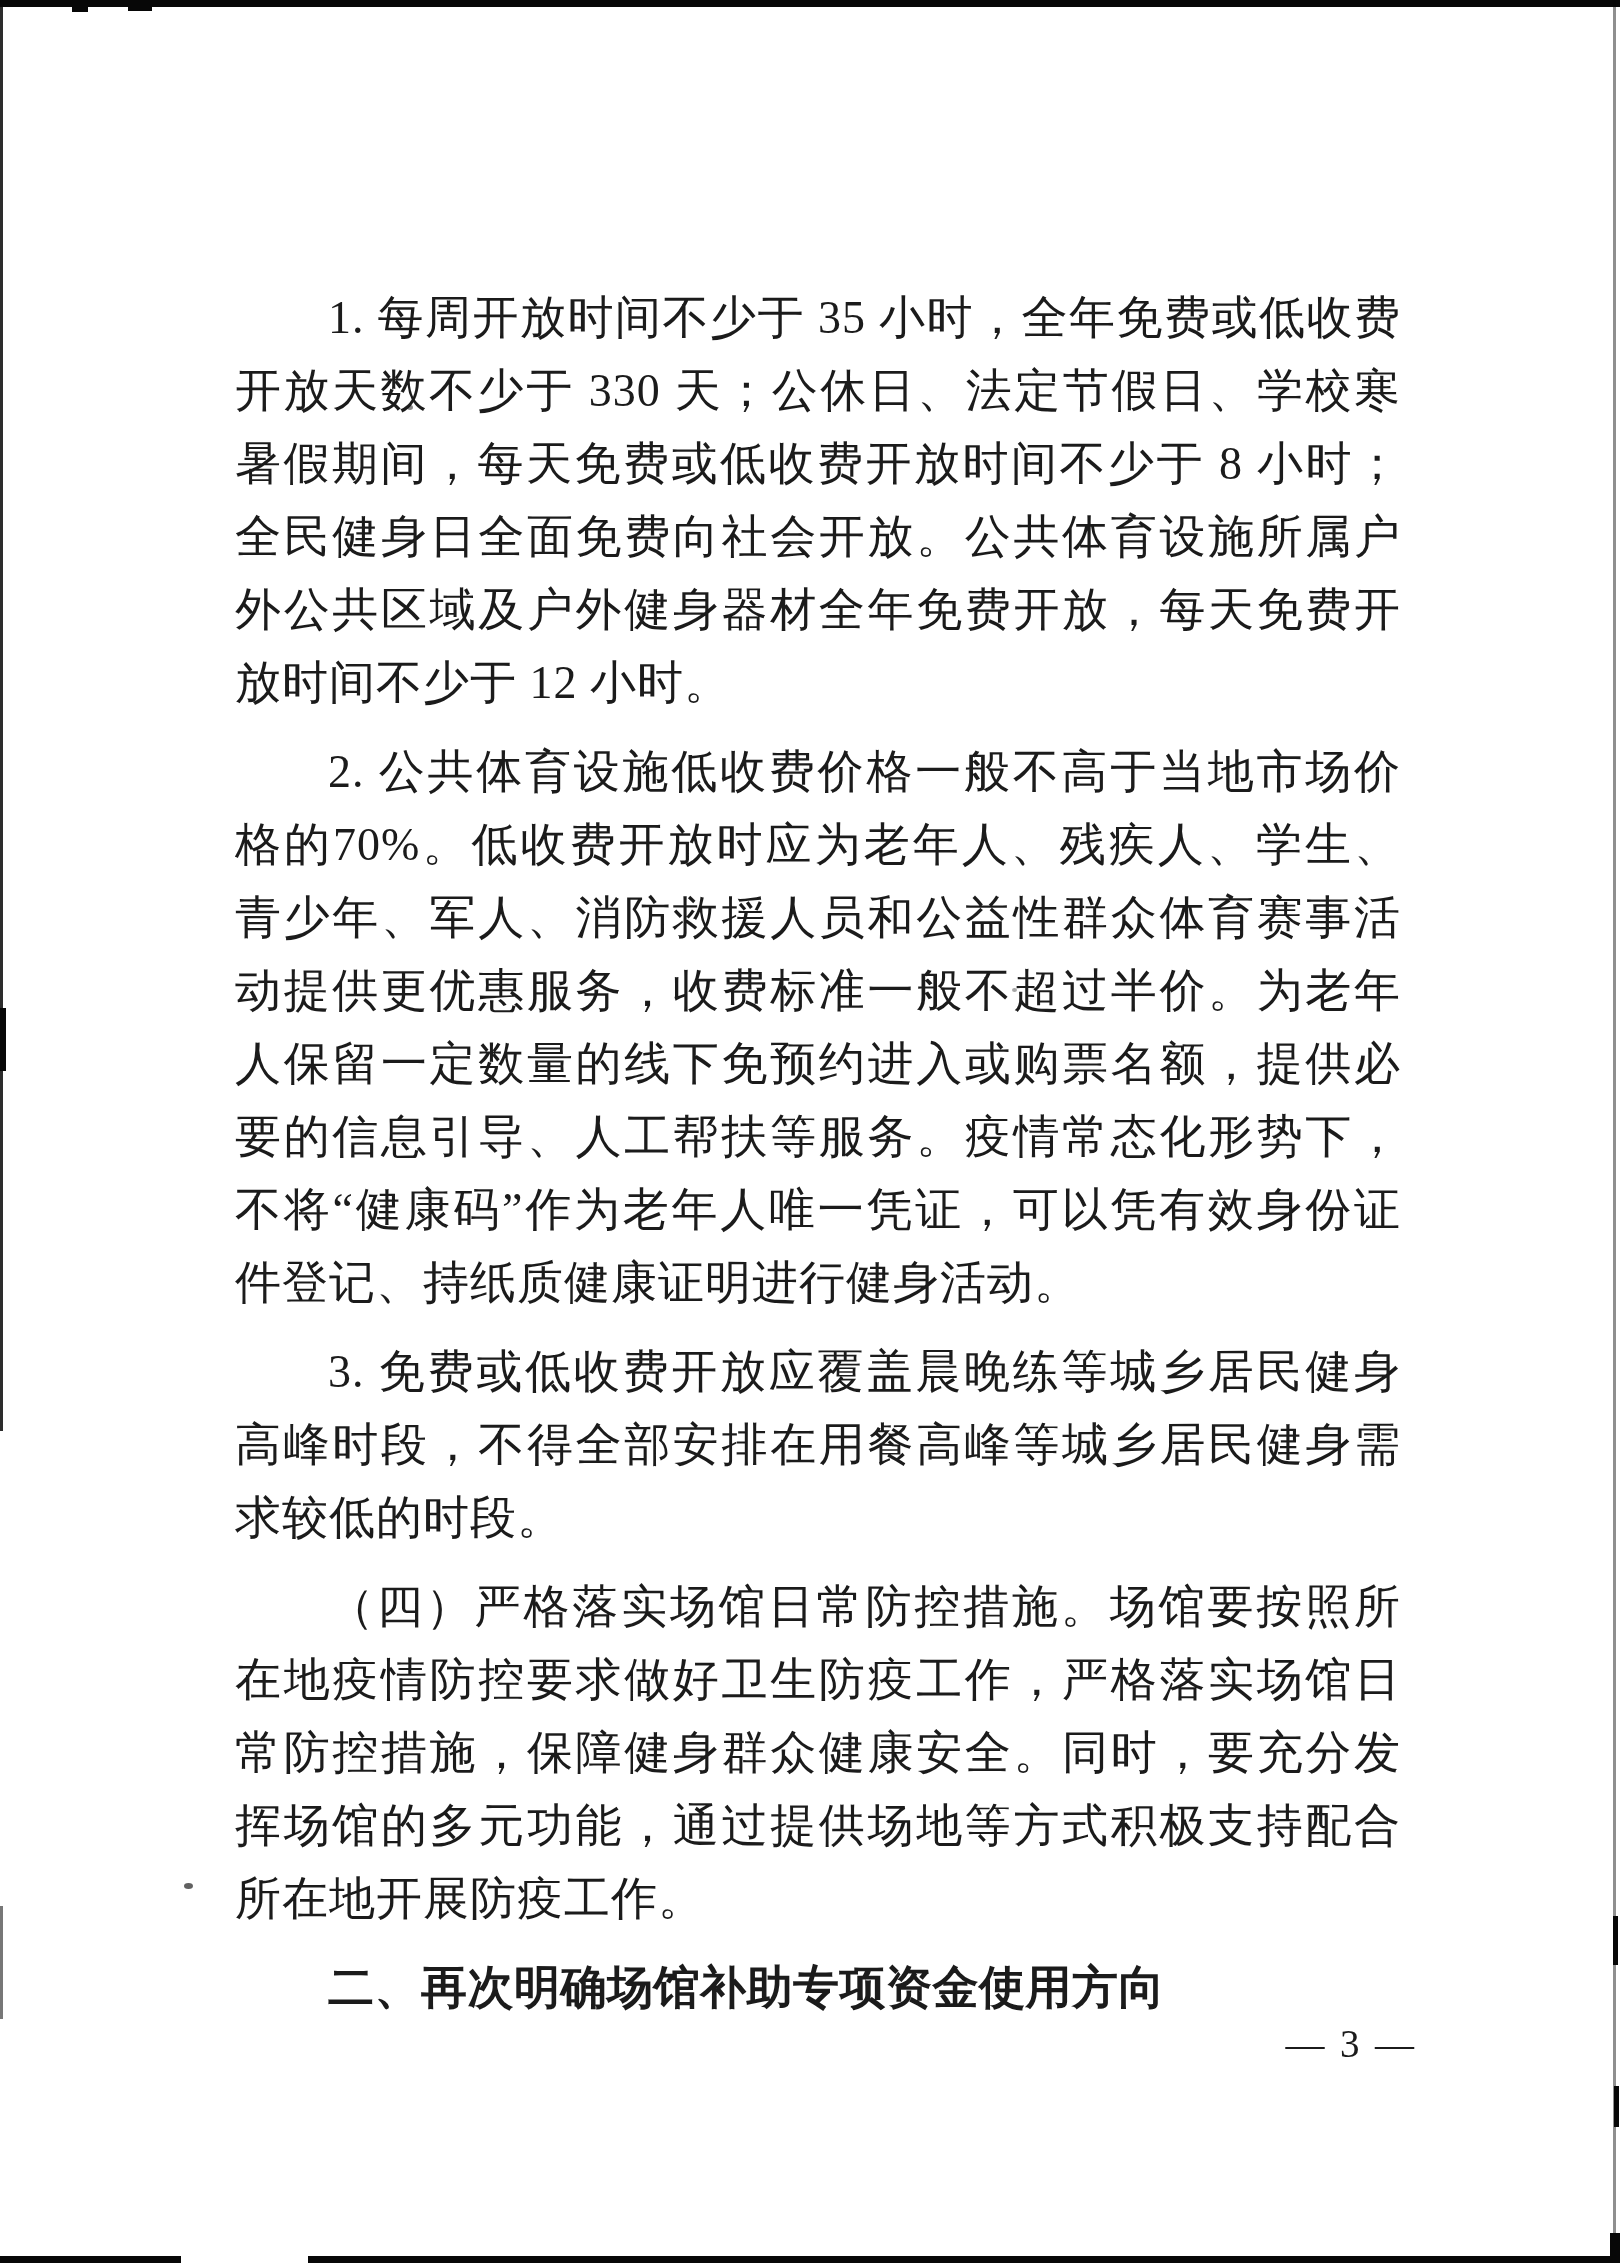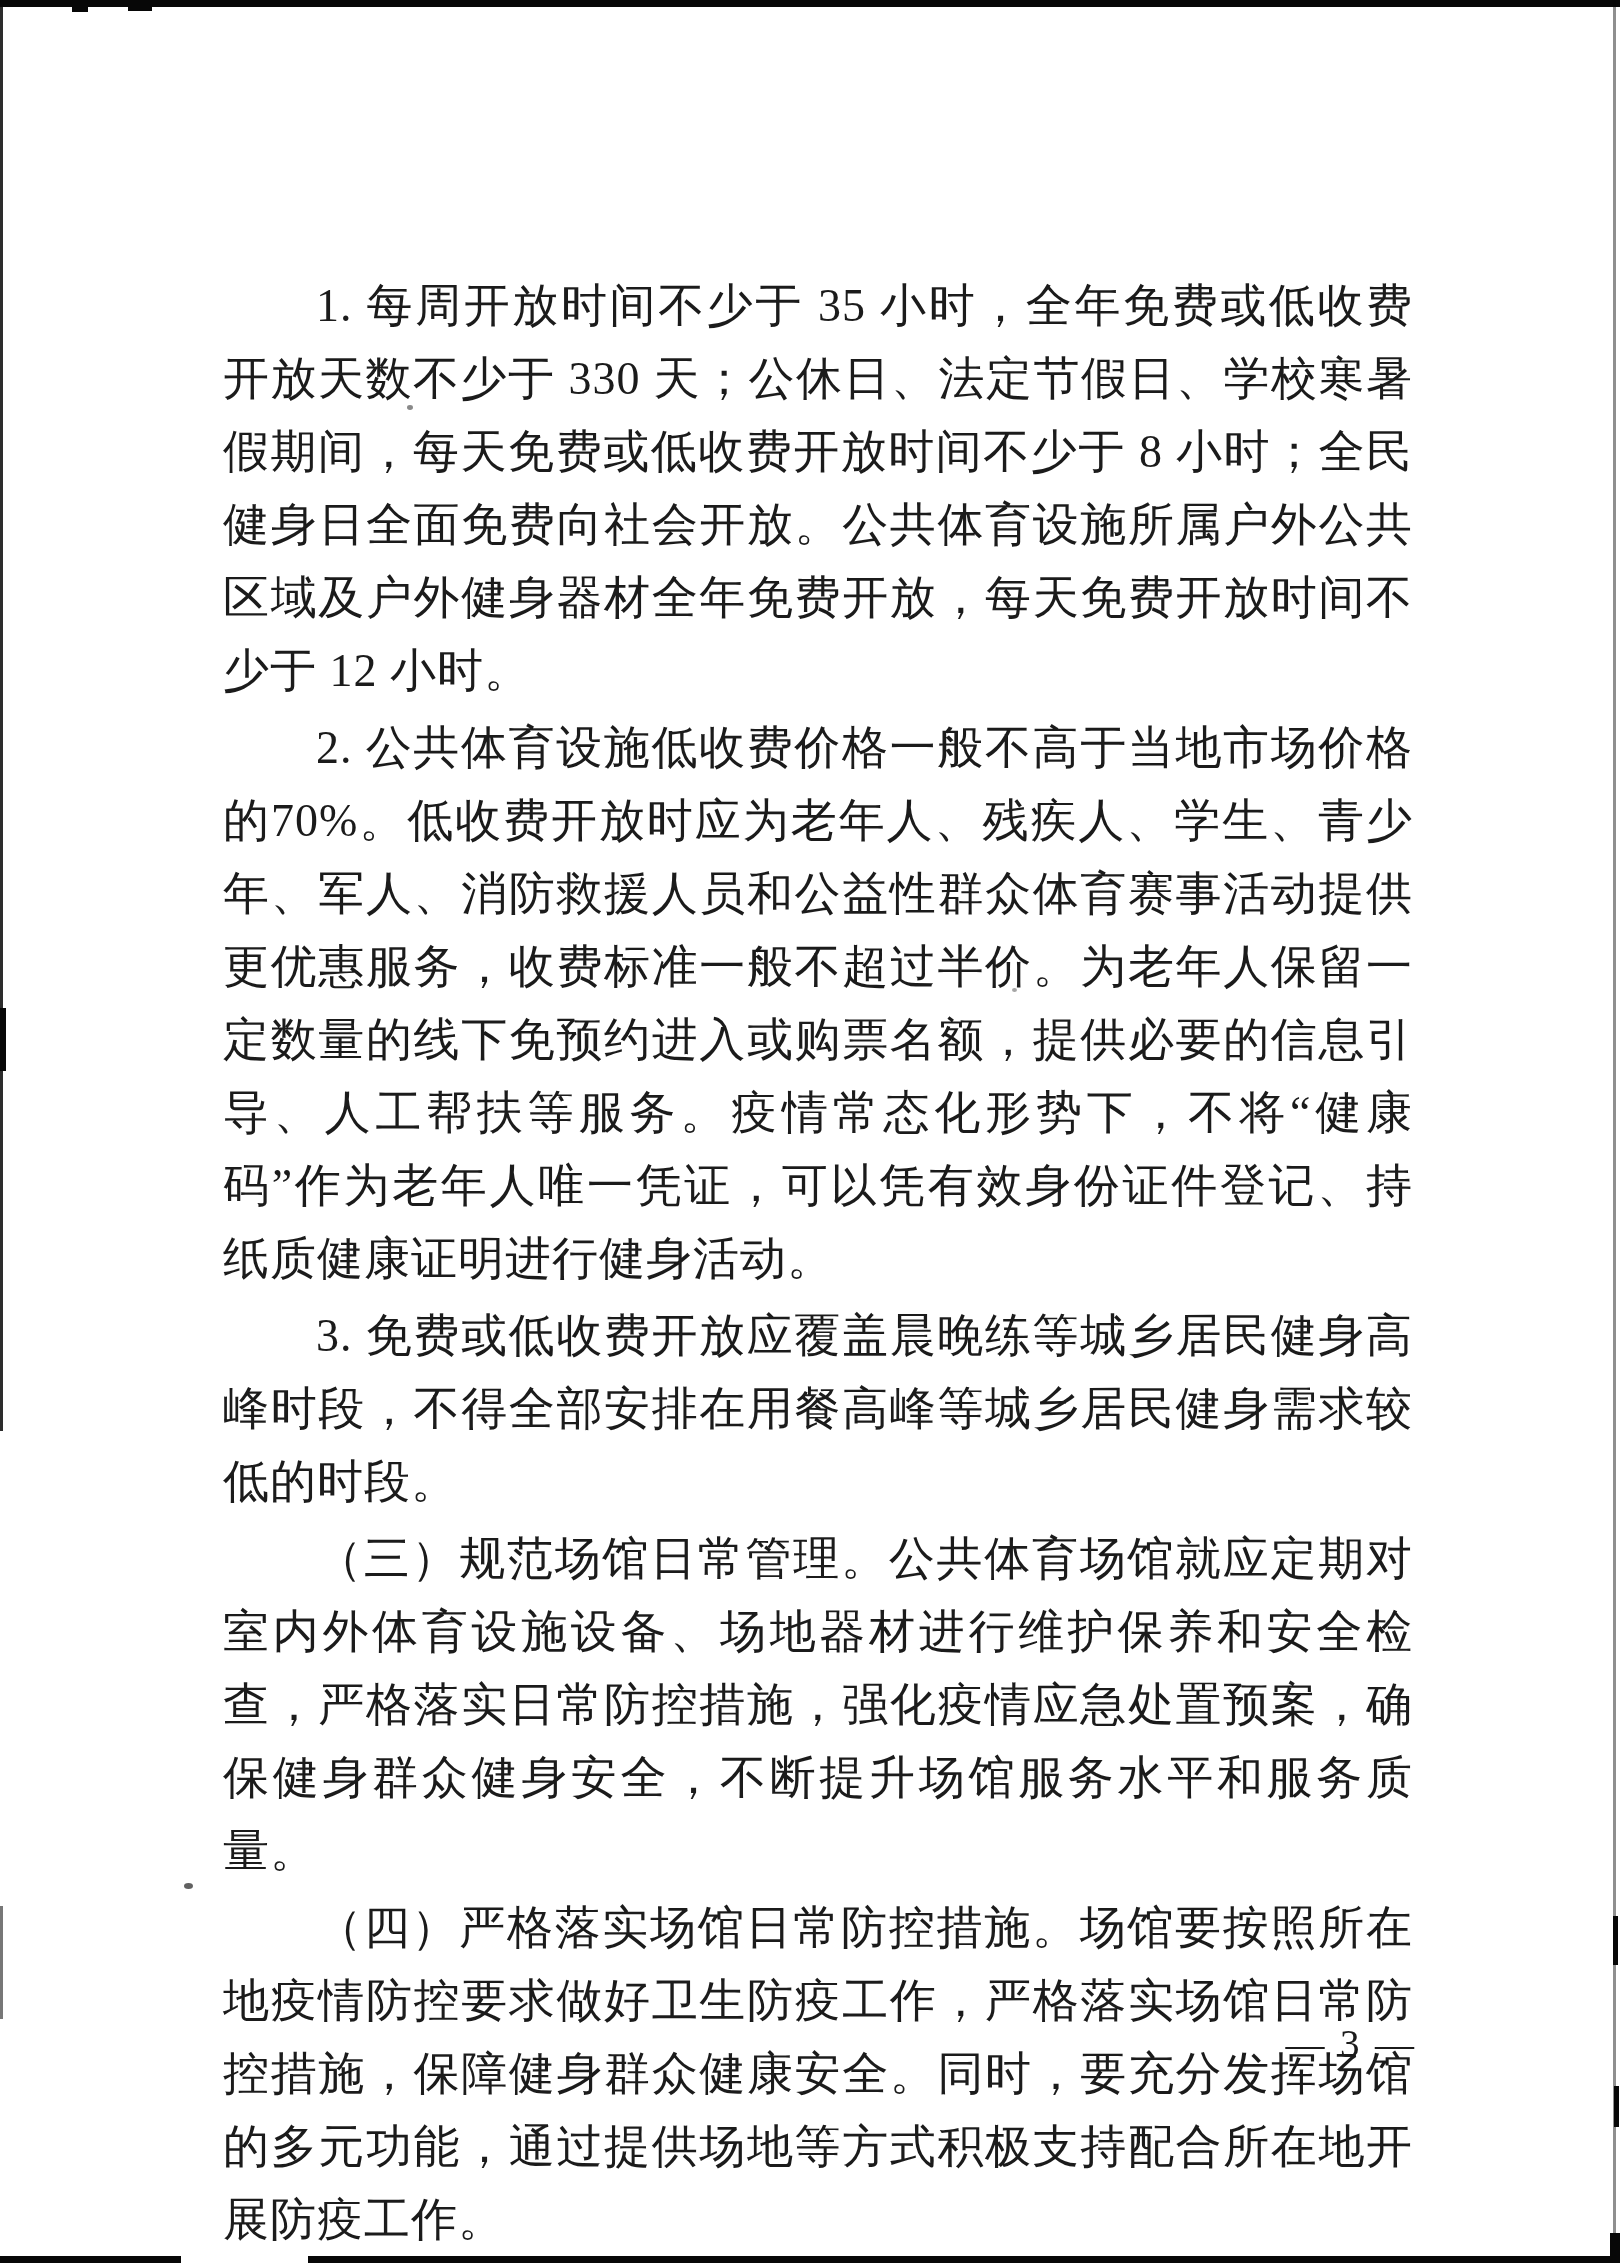--- a/index.html
+++ b/index.html
@@ -22,21 +22,21 @@
     top: 265px;
     width: 1198px;
     font-size: 46px;
     line-height: 73px;
     color: #1b1b1b;
     text-align: justify;
     text-justify: inter-character;
     letter-spacing: 1px;
   }
   .para {
-    margin: 4px;
+    margin: 16px;
     padding: 0;
     text-indent: 93px;
   }
   .para.heading {
     font-family: "Liberation Sans", "DejaVu Sans", sans-serif;
     font-weight: 700;
     letter-spacing: 0.5px;
   }
   .footer {
     position: absolute;
@@ -86,20 +86,19 @@
   <div class="scan-edge edge-bottom"></div>
   <div class="edge-bottom-gap"></div>
   <div class="scan-speck speck-1"></div>
   <div class="scan-speck speck-2"></div>
   <div class="scan-speck speck-3"></div>
 
   <main class="content">
       <p class="para body">1. 每周开放时间不少于 35 小时，全年免费或低收费开放天数不少于 330 天；公休日、法定节假日、学校寒暑假期间，每天免费或低收费开放时间不少于 8 小时；全民健身日全面免费向社会开放。公共体育设施所属户外公共区域及户外健身器材全年免费开放，每天免费开放时间不少于 12 小时。</p>
       <p class="para body">2. 公共体育设施低收费价格一般不高于当地市场价格的70%。低收费开放时应为老年人、残疾人、学生、青少年、军人、消防救援人员和公益性群众体育赛事活动提供更优惠服务，收费标准一般不超过半价。为老年人保留一定数量的线下免预约进入或购票名额，提供必要的信息引导、人工帮扶等服务。疫情常态化形势下，不将“健康码”作为老年人唯一凭证，可以凭有效身份证件登记、持纸质健康证明进行健身活动。</p>
       <p class="para body">3. 免费或低收费开放应覆盖晨晚练等城乡居民健身高峰时段，不得全部安排在用餐高峰等城乡居民健身需求较低的时段。</p>
-      <p class="para body">（三）规范场馆日常管理。公共体育场馆就应定期对室内外体育设施设备、场地器材进行维护保养和安全检查，严格落实日常防控措施，强化疫情应急处置预案，确保健身群众健身安全，不断提升场馆服务水平和服务质量。</p>
       <p class="para body">（四）严格落实场馆日常防控措施。场馆要按照所在地疫情防控要求做好卫生防疫工作，严格落实场馆日常防控措施，保障健身群众健康安全。同时，要充分发挥场馆的多元功能，通过提供场地等方式积极支持配合所在地开展防疫工作。</p>
       <p class="para heading">二、再次明确场馆补助专项资金使用方向</p>
     </main>
 
   <div class="footer">— 3 —</div>
 </div>
 
 
 </body></html>

